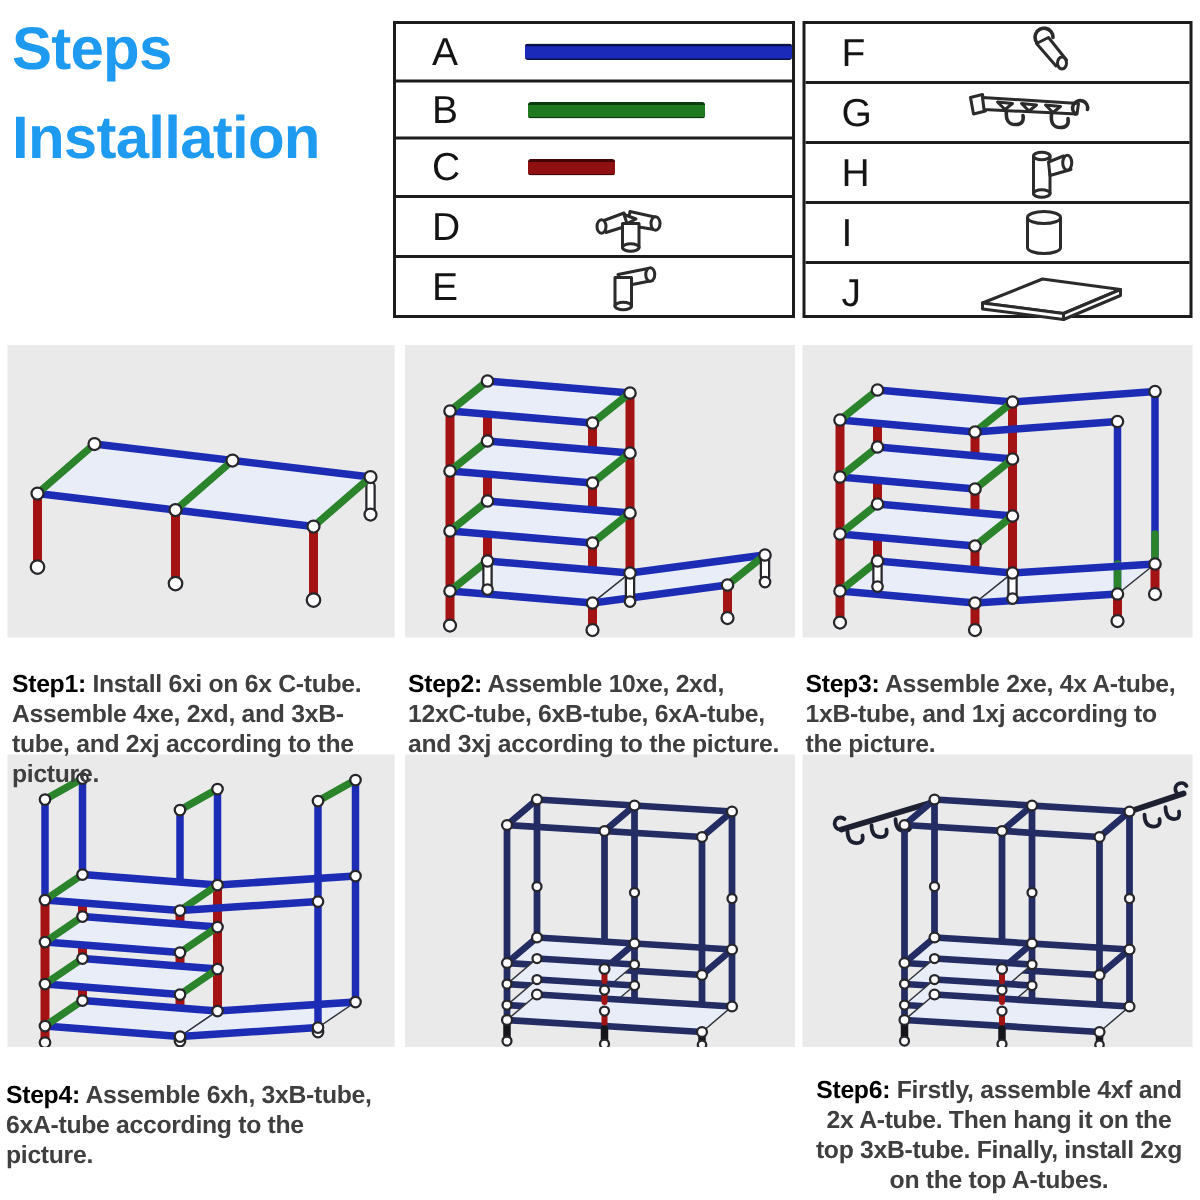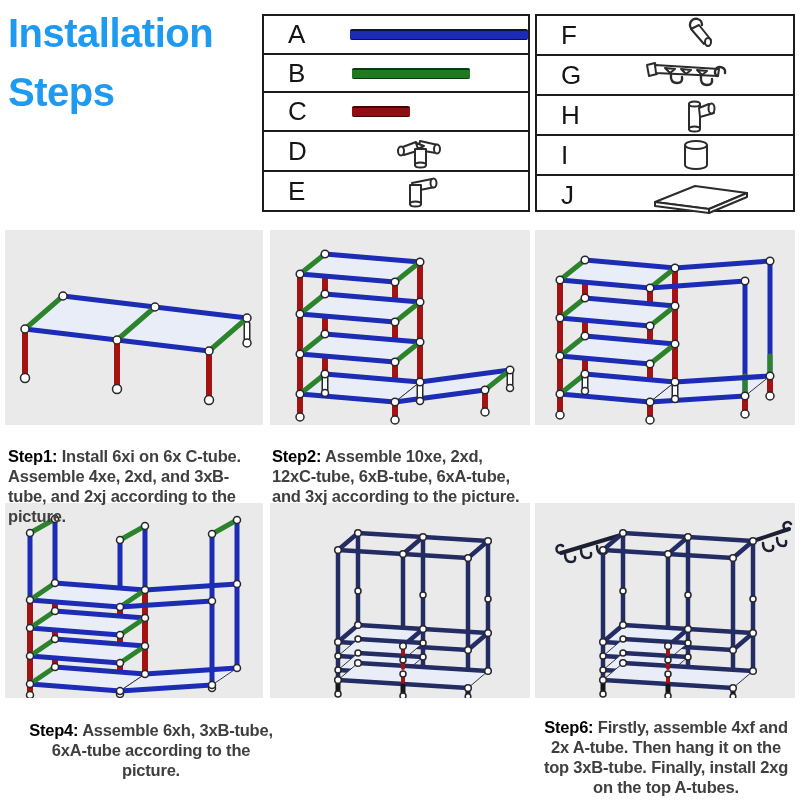--- a/index.html
+++ b/index.html
@@ -30,21 +30,21 @@
   
   .panel{position:absolute;width:260px;height:195px;background:#eaeaea;}
   .p1{left:5px;top:230px;width:258px;} .p2{left:270px;top:230px;} .p3{left:535px;top:230px;}
   .p4{left:5px;top:503px;width:258px;} .p5{left:270px;top:503px;} .p6{left:535px;top:503px;}
   .panel svg{width:100%;height:100%;display:block;}
 
   
   .cap{position:absolute;width:254px;font-size:16.5px;font-weight:600;color:#3f3f3f;
        line-height:1.23;letter-spacing:-0.2px;}
   .c1{left:8px;top:429px;} .c2{left:272px;top:429px;width:257px;} .c3{left:537px;top:429px;width:257px;}
-  .c4{left:24px;top:703px;text-align:center;} .c5{left:272px;top:703px;width:257px;} .c6{left:537px;top:700px;width:258px;text-align:center;}
+  .c4{left:4px;top:703px;} .c5{left:272px;top:703px;width:257px;} .c6{left:537px;top:700px;width:258px;text-align:center;}
   .steplab{color:#000000;font-weight:700;}
 
   
   .q{fill:#e9edf7;stroke:#32353d;stroke-width:1;}
   .b{stroke:#1c2cb4;stroke-width:5;stroke-linecap:round;fill:none;}
   .g{stroke:#2b842b;stroke-width:5;stroke-linecap:round;fill:none;}
   .r{stroke:#a31313;stroke-width:6;stroke-linecap:round;fill:none;}
   .n{stroke:#232c63;stroke-width:4.5;stroke-linecap:round;fill:none;}
   .rs{stroke:#a31313;stroke-width:4;stroke-linecap:round;fill:none;}
   .j{fill:#fff;stroke:#26262b;stroke-width:1.5;}
@@ -53,22 +53,22 @@
   .ft{stroke:#15151c;stroke-width:5;stroke-linecap:round;fill:none;}
   .hk{stroke:#1c2030;stroke-width:2.5;fill:none;stroke-linecap:round;}
   .hb{stroke:#1c2030;stroke-width:4;stroke-linecap:round;fill:none;}
 </style>
 </head>
 <body>
 
 <div id="app">
 
   <div class="title">
+    <div>Steps</div>
     <div>Installation</div>
-    <div>Steps</div>
   </div>
 
   <div class="legend legend-left">
     <div class="lrow">
       <span class="lkey">A</span>
       <span class="lbar bar-a"></span>
     </div>
     <div class="lrow">
       <span class="lkey">B</span>
       <span class="lbar bar-b"></span>
@@ -554,16 +554,17 @@
           <circle class="j" cx="198" cy="185" r="3.3"></circle>
         <circle class="j" cx="88" cy="88" r="3"></circle>
           <circle class="j" cx="153" cy="92" r="3"></circle>
           <circle class="j" cx="218" cy="96" r="3"></circle>
       </g>
     </svg>
   </div>
 
   <p class="cap c1"><span class="steplab">Step1:</span> <span>Install 6xi on 6x C-tube. Assemble 4xe, 2xd, and 3xB-tube, and 2xj according to the picture.</span></p>
   <p class="cap c2"><span class="steplab">Step2:</span> <span>Assemble 10xe, 2xd, 12xC-tube, 6xB-tube, 6xA-tube, and 3xj according to the picture.</span></p>
+  <p class="cap c3"><span class="steplab">Step3:</span> <span>Assemble 2xe, 4x A-tube, 1xB-tube, and 1xj according to the picture.</span></p>
   <p class="cap c4"><span class="steplab">Step4:</span> <span>Assemble 6xh, 3xB-tube, 6xA-tube according to the picture.</span></p>
   <p class="cap c6"><span class="steplab">Step6:</span> <span>Firstly, assemble 4xf and 2x A-tube. Then hang it on the top 3xB-tube. Finally, install 2xg on the top A-tubes.</span></p>
 
 </div>
 
 </body></html>

